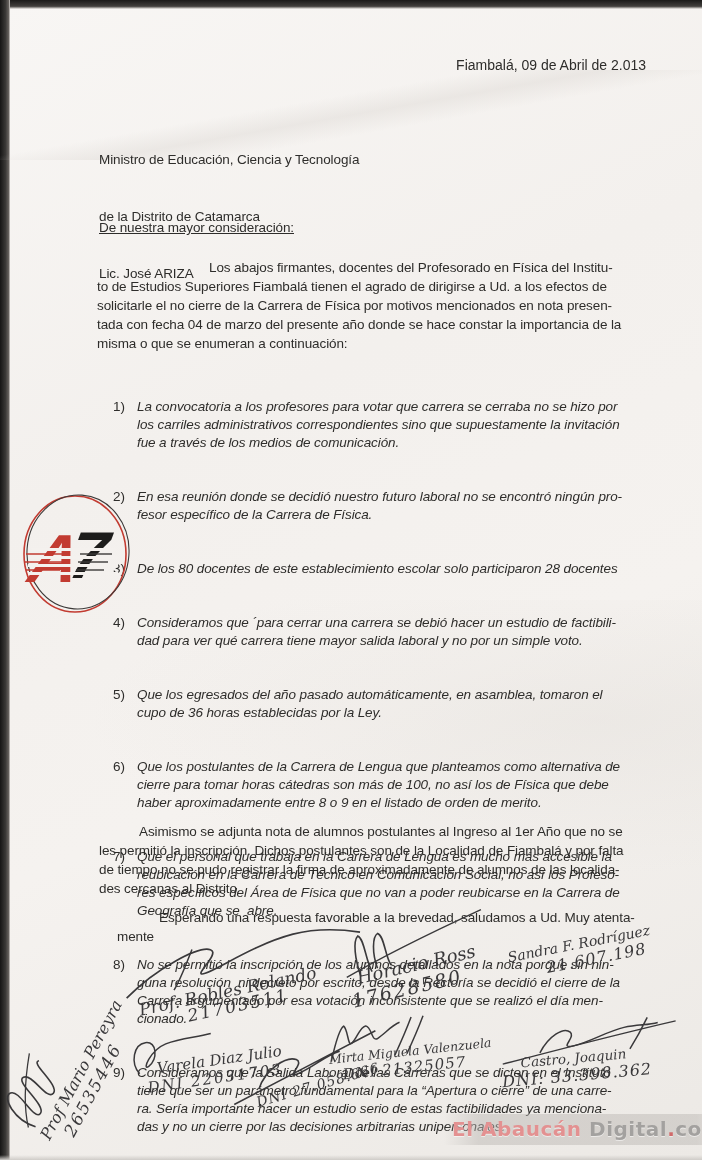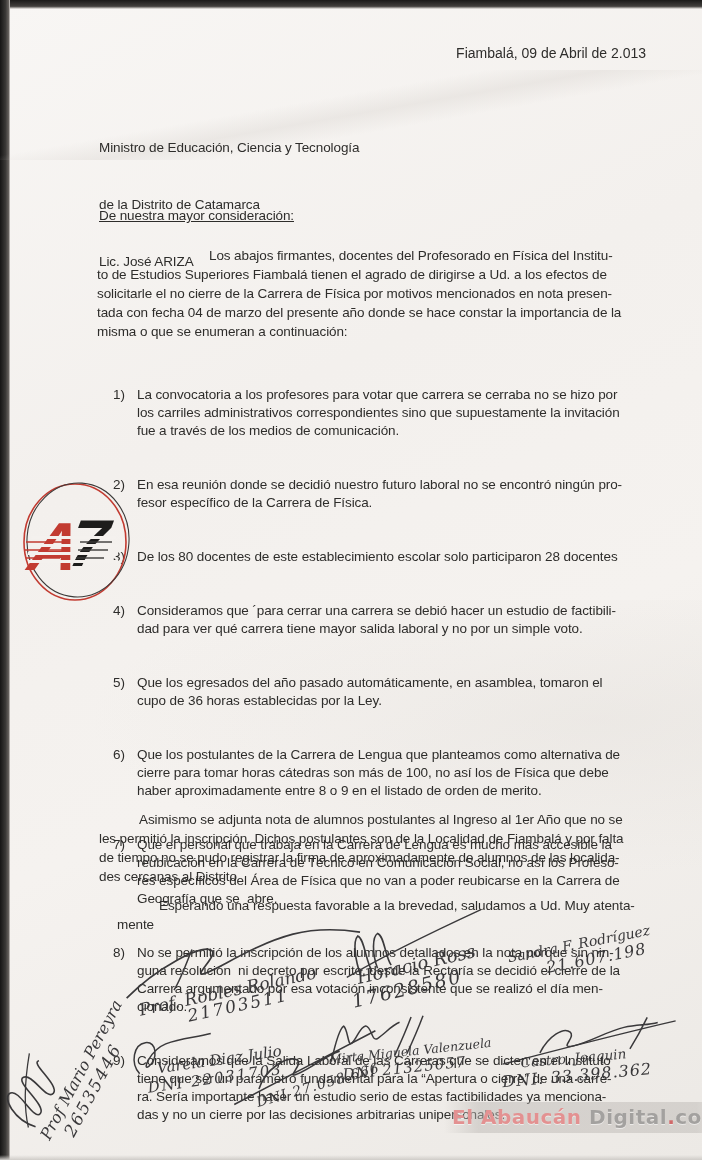--- a/index.html
+++ b/index.html
@@ -14,31 +14,31 @@
   .edge-top{position:absolute;left:0;top:0;width:702px;height:9px;
     background:linear-gradient(180deg,#1b1a19 0%,#423f3d 70%,#f3f0ed 100%);}
   .edge-bottom{position:absolute;left:0;bottom:0;width:702px;height:5px;
     background:linear-gradient(0deg,#cfccc8 0%,rgba(243,240,237,0) 100%);}
   .crease1{position:absolute;left:0;top:70px;width:702px;height:90px;pointer-events:none;
     background:linear-gradient(170deg,rgba(220,216,212,0) 40%,rgba(214,209,204,.35) 50%,rgba(245,243,241,0) 60%);}
   .crease2{position:absolute;left:0;top:600px;width:702px;height:300px;pointer-events:none;
     background:radial-gradient(ellipse at 85% 40%,rgba(222,218,213,.35),rgba(222,218,213,0) 60%);}
 
   .typed{font-size:13.5px;letter-spacing:-0.1px;line-height:19px;white-space:pre-wrap;}
-  .abs{position:absolute;}
+  .abs{position:absolute;margin-top:12px;}
 
   .date{top:44px;right:56px;font-size:14px;letter-spacing:0;}
   .recipient{left:99px;top:100px;}
   .despacho{text-decoration:underline;text-underline-offset:3px;letter-spacing:.2px;}
   .salutation{left:99px;top:206px;text-decoration:underline;}
   .intro{left:97px;top:246px;right:50px;text-indent:112px;}
   .list{left:113px;top:350px;right:40px;line-height:18px;}
   .item{display:flex;}
   .item .num{width:24px;flex:none;}
-  .item .txt{white-space:pre-wrap;flex:1;}
+  .item .txt{white-space:pre-wrap;flex:1;font-style:italic;}
   .closing1{left:99px;top:810px;right:50px;text-indent:40px;}
   .closing2{left:117px;top:896px;right:50px;text-indent:42px;}
 
   
   .sig{position:absolute;font-family:"DejaVu Serif",serif;font-style:italic;color:#39383a;}
   .sig .nm{white-space:nowrap;}
   .sig svg{display:block;}
   .s1{left:-34px;top:978px;width:240px;transform:rotate(-62deg);}
   .s1 .nm{font-size:16px;} .s1 .dn{font-size:17px;letter-spacing:2px;margin-left:14px;}
   .s2{left:120px;top:933px;width:250px;transform:rotate(-12deg);}

